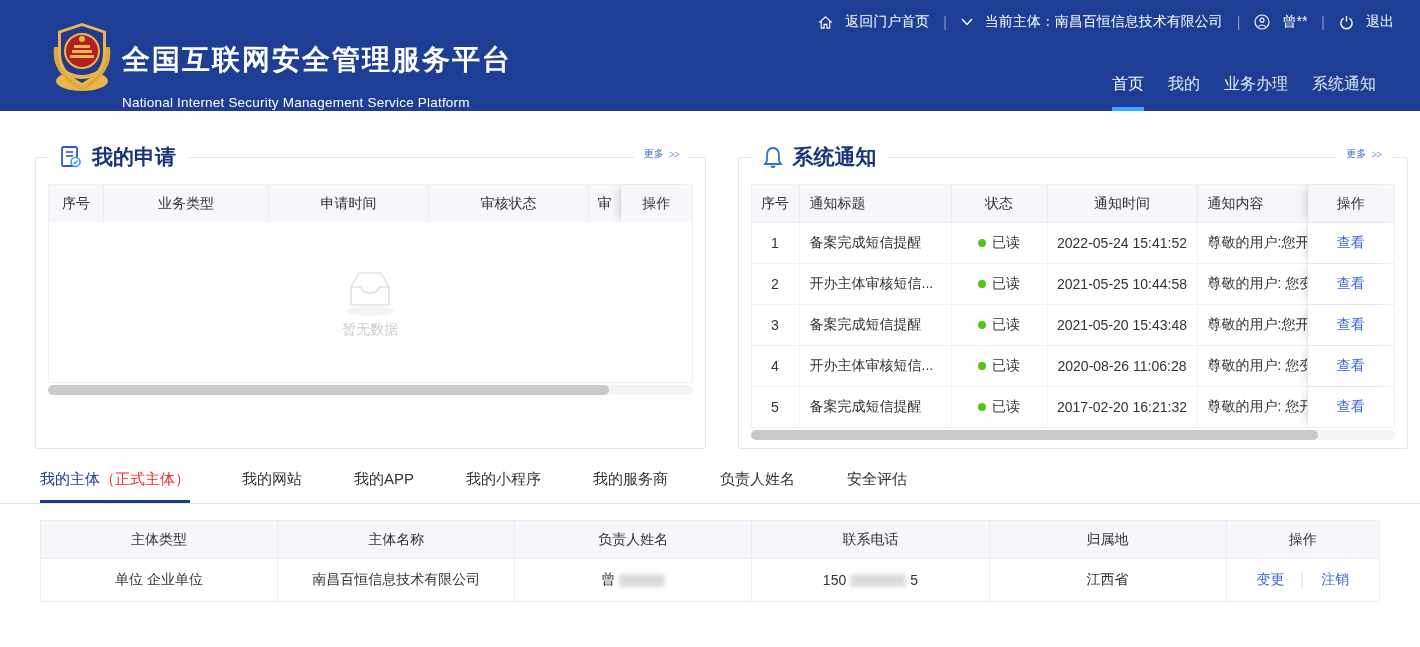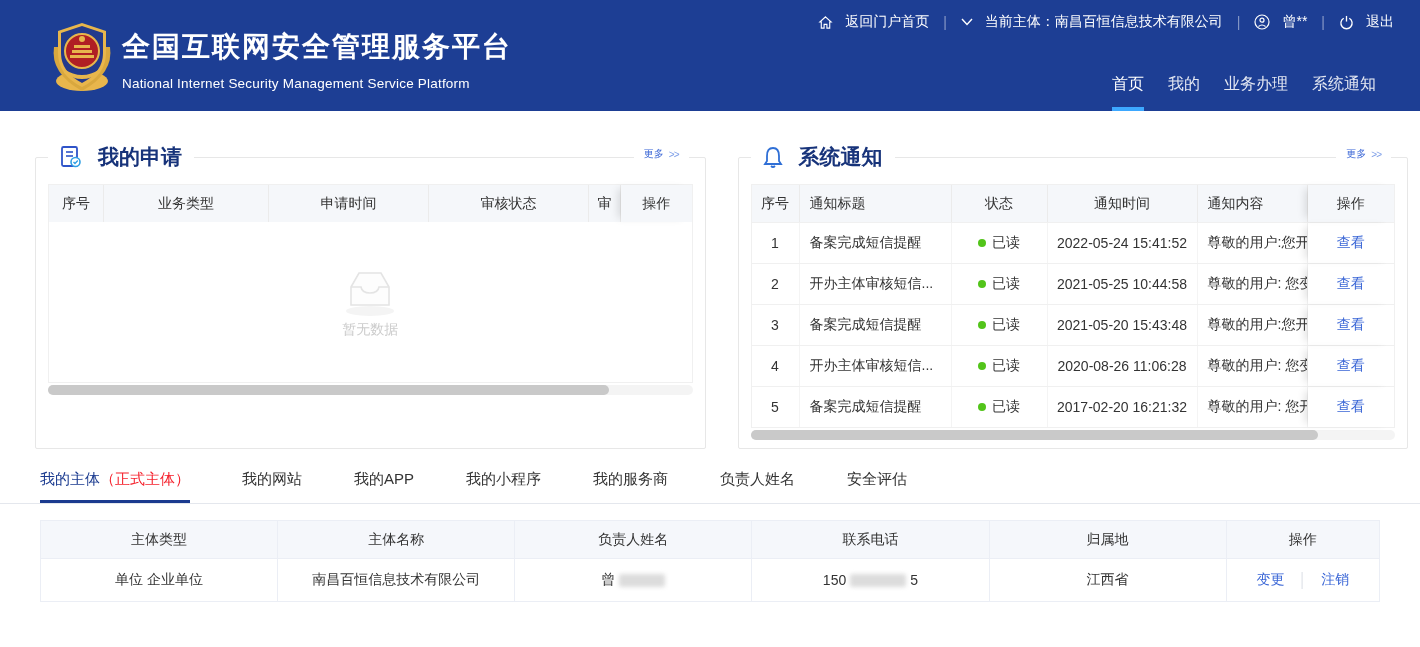--- a/index.html
+++ b/index.html
@@ -2,36 +2,36 @@
 <html><head>
 <meta charset="utf-8">
 <style>
   * { margin:0; padding:0; box-sizing:border-box; }
   html,body { width:1420px; height:647px; background:#fff; overflow:hidden;
     font-family:"Liberation Sans","DejaVu Sans",sans-serif; }
 
   
   .header { position:relative; height:111px; background:#1d3e94; color:#fff; }
   .logo-wrap { position:absolute; left:44px; top:17px; width:76px; height:78px; }
-  .brand { position:absolute; left:122px; top:28px; }
+  .brand { position:absolute; left:122px; top:41px; }
   .brand-title { font-size:28px; font-weight:bold; letter-spacing:2px; }
-  .brand-sub { font-size:13.5px; margin-top:10px; letter-spacing:.2px; }
+  .brand-sub { font-size:13.5px; margin-top:16px; letter-spacing:.2px; }
   .utility { position:absolute; top:13px; right:26px; display:flex; align-items:center; gap:12px; font-size:14px; }
   .utility .sep { color:rgba(255,255,255,.45); padding:0 2px; }
   .u-item { display:flex; align-items:center; gap:12px; cursor:pointer; white-space:nowrap; }
   .u-item svg { display:block; }
   .main-nav { position:absolute; right:44px; bottom:0; display:flex; gap:24px; font-size:16px; }
   .nav-item { padding-bottom:16px; color:rgba(255,255,255,.88); cursor:pointer; }
   .nav-item.active { color:#fff; border-bottom:4px solid #3da8ff; padding-bottom:12px; }
 
   
   .panels { display:flex; gap:32px; margin:46px 12px 0 35px; }
   .panel { position:relative; flex:1 1 0; height:292px; border:1px solid #e7e7e7; border-radius:2px; background:#fff; }
   .panel-title { position:absolute; top:-15px; left:12px; background:#fff; padding:0 12px;
-    display:flex; align-items:center; gap:16px; font-size:21px; font-weight:bold; color:#17337a; }
+    display:flex; align-items:center; gap:10px; font-size:21px; font-weight:bold; color:#17337a; }
   .panel-more { position:absolute; top:-11px; right:16px; background:#fff; padding:0 10px;
     font-size:10px; color:#3a66d6; cursor:pointer; display:flex; gap:5px; align-items:center; }
   .panel-more .arr { color:#7e9fe8; letter-spacing:-1px; }
 
   
   .ptable { margin:26px 12px 0 12px; border:1px solid #f0f0f0; border-top:none; }
   .thead { display:flex; background:#f5f7fa; height:38px; align-items:center; font-size:14px; color:#333; border-top:1px solid #f0f0f0; }
   .thead .th { display:flex; align-items:center; justify-content:center; height:100%; border-right:1px solid #ebebeb; overflow:hidden; white-space:nowrap; }
   .thead .th.left { justify-content:flex-start; padding-left:10px; }
   .trow { display:flex; height:41px; align-items:center; font-size:14px; color:#333; border-top:1px solid #f0f0f0; background:#fff; }

